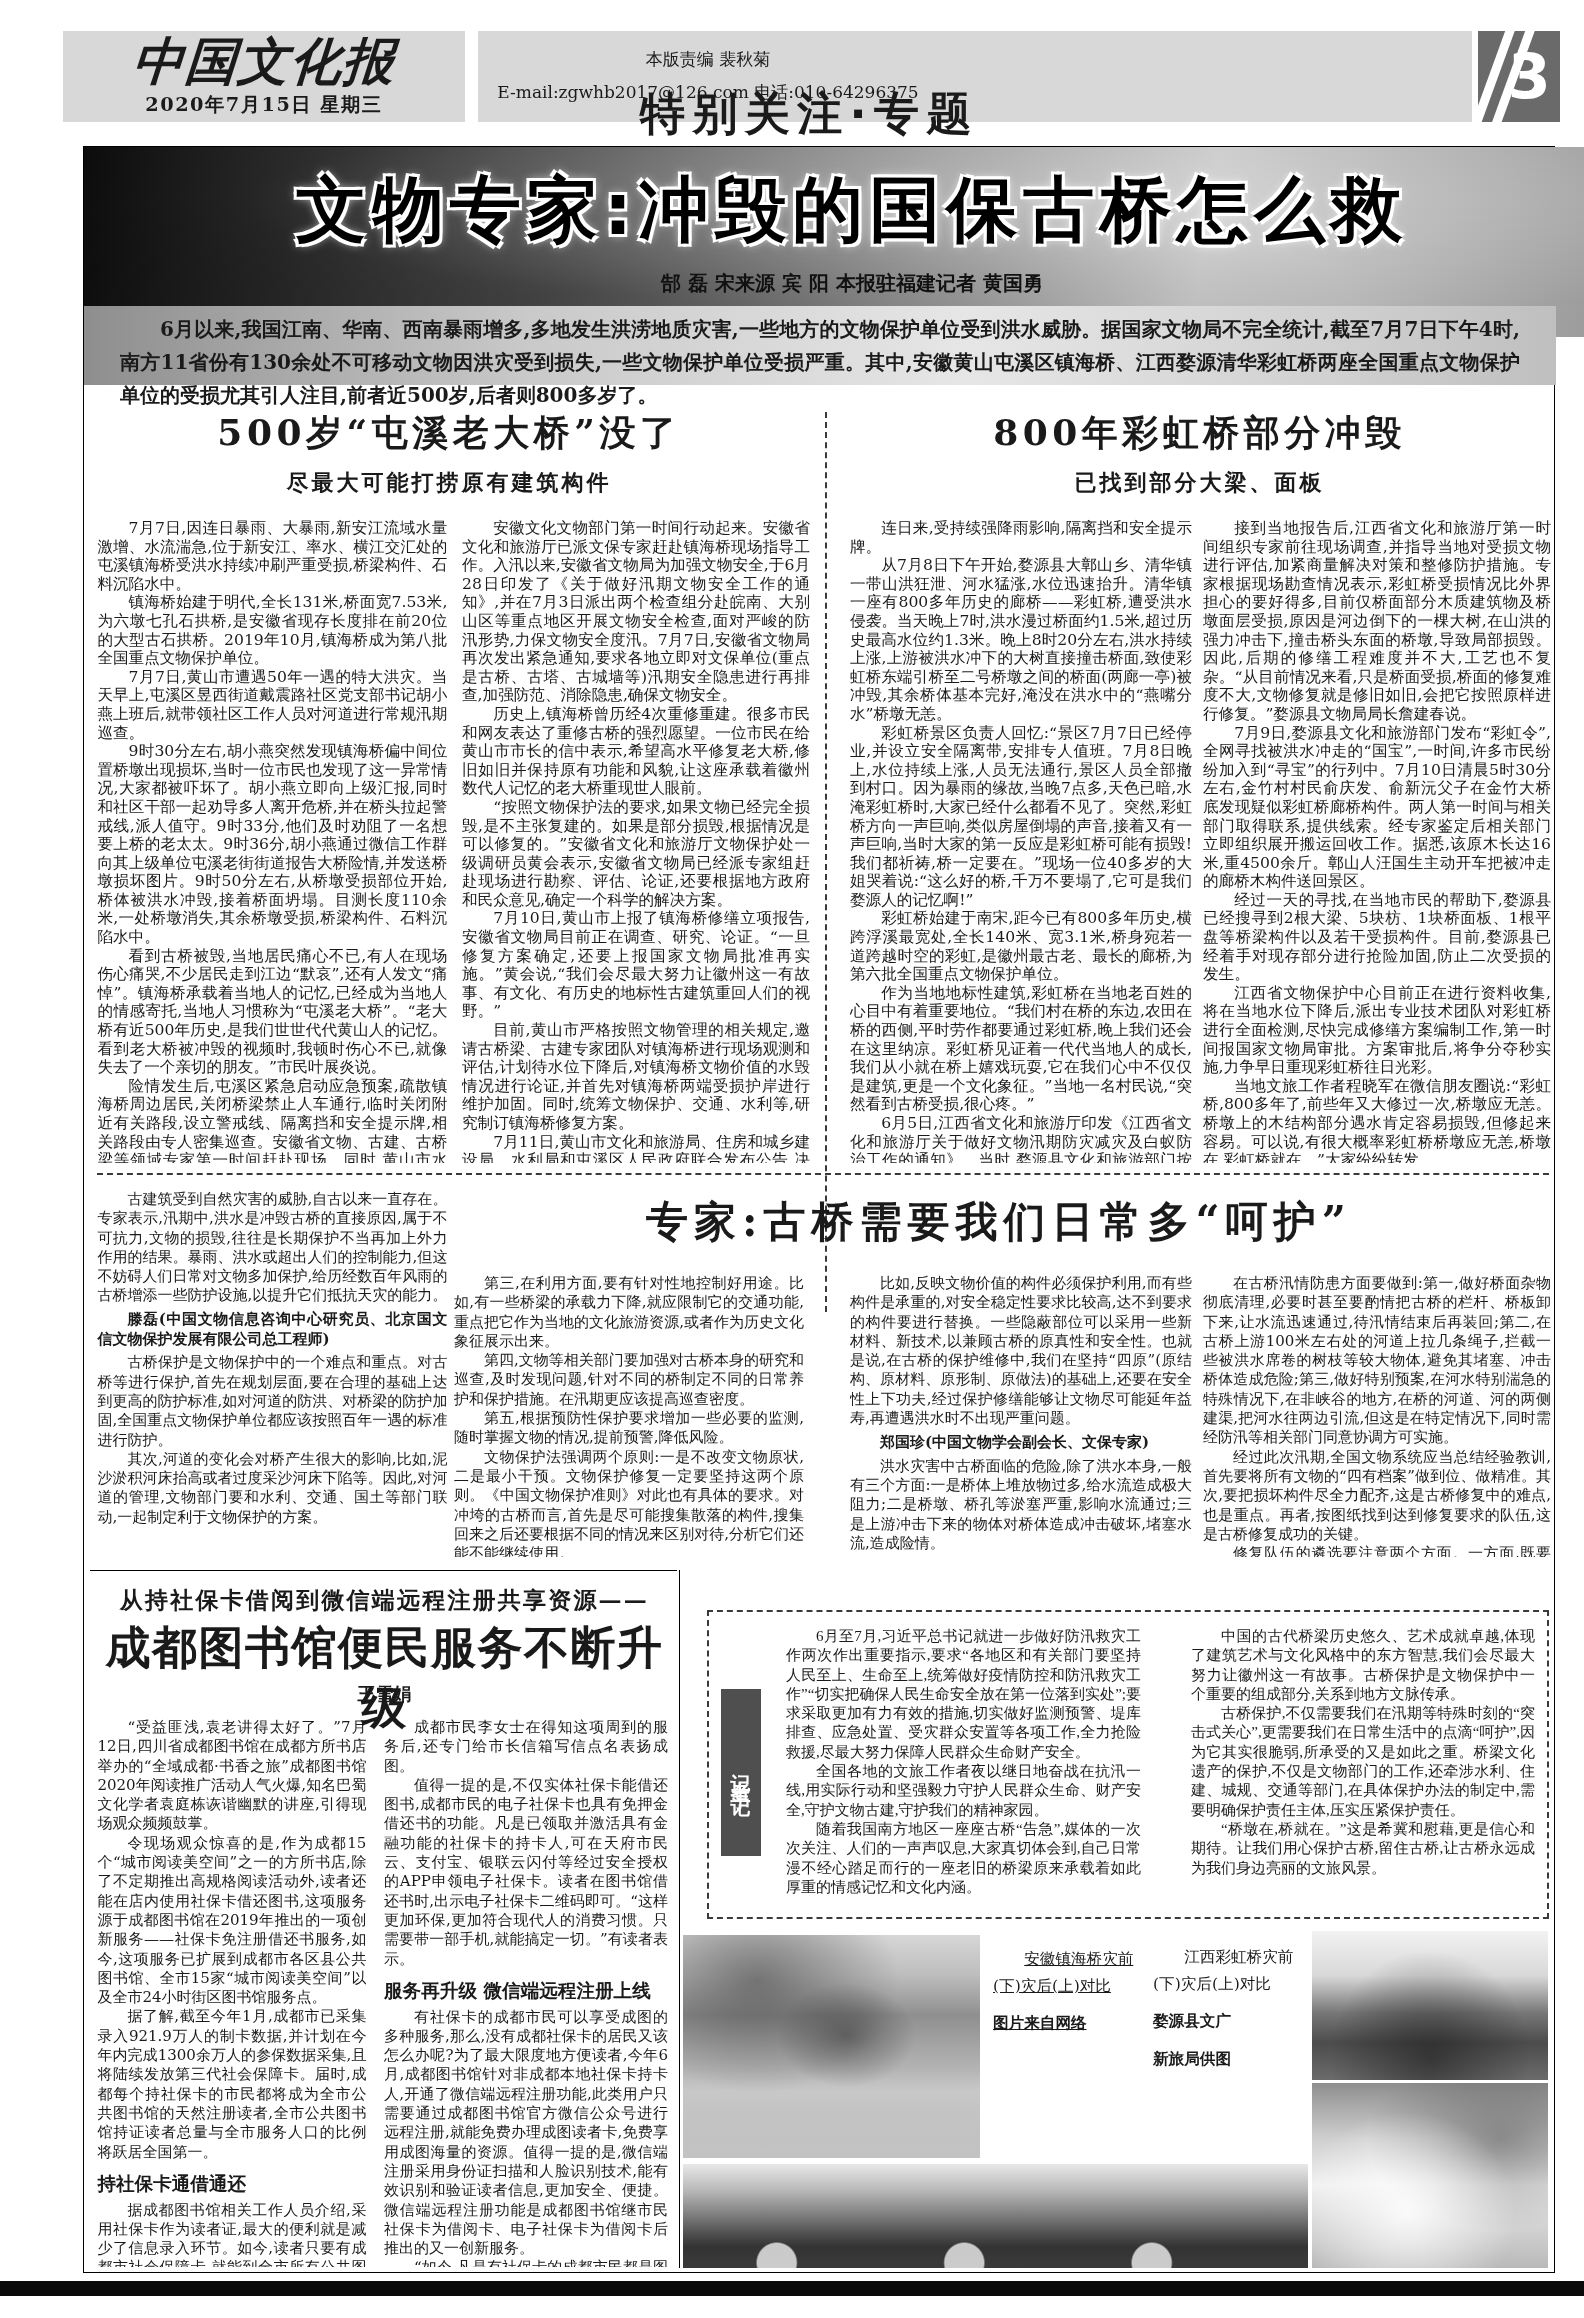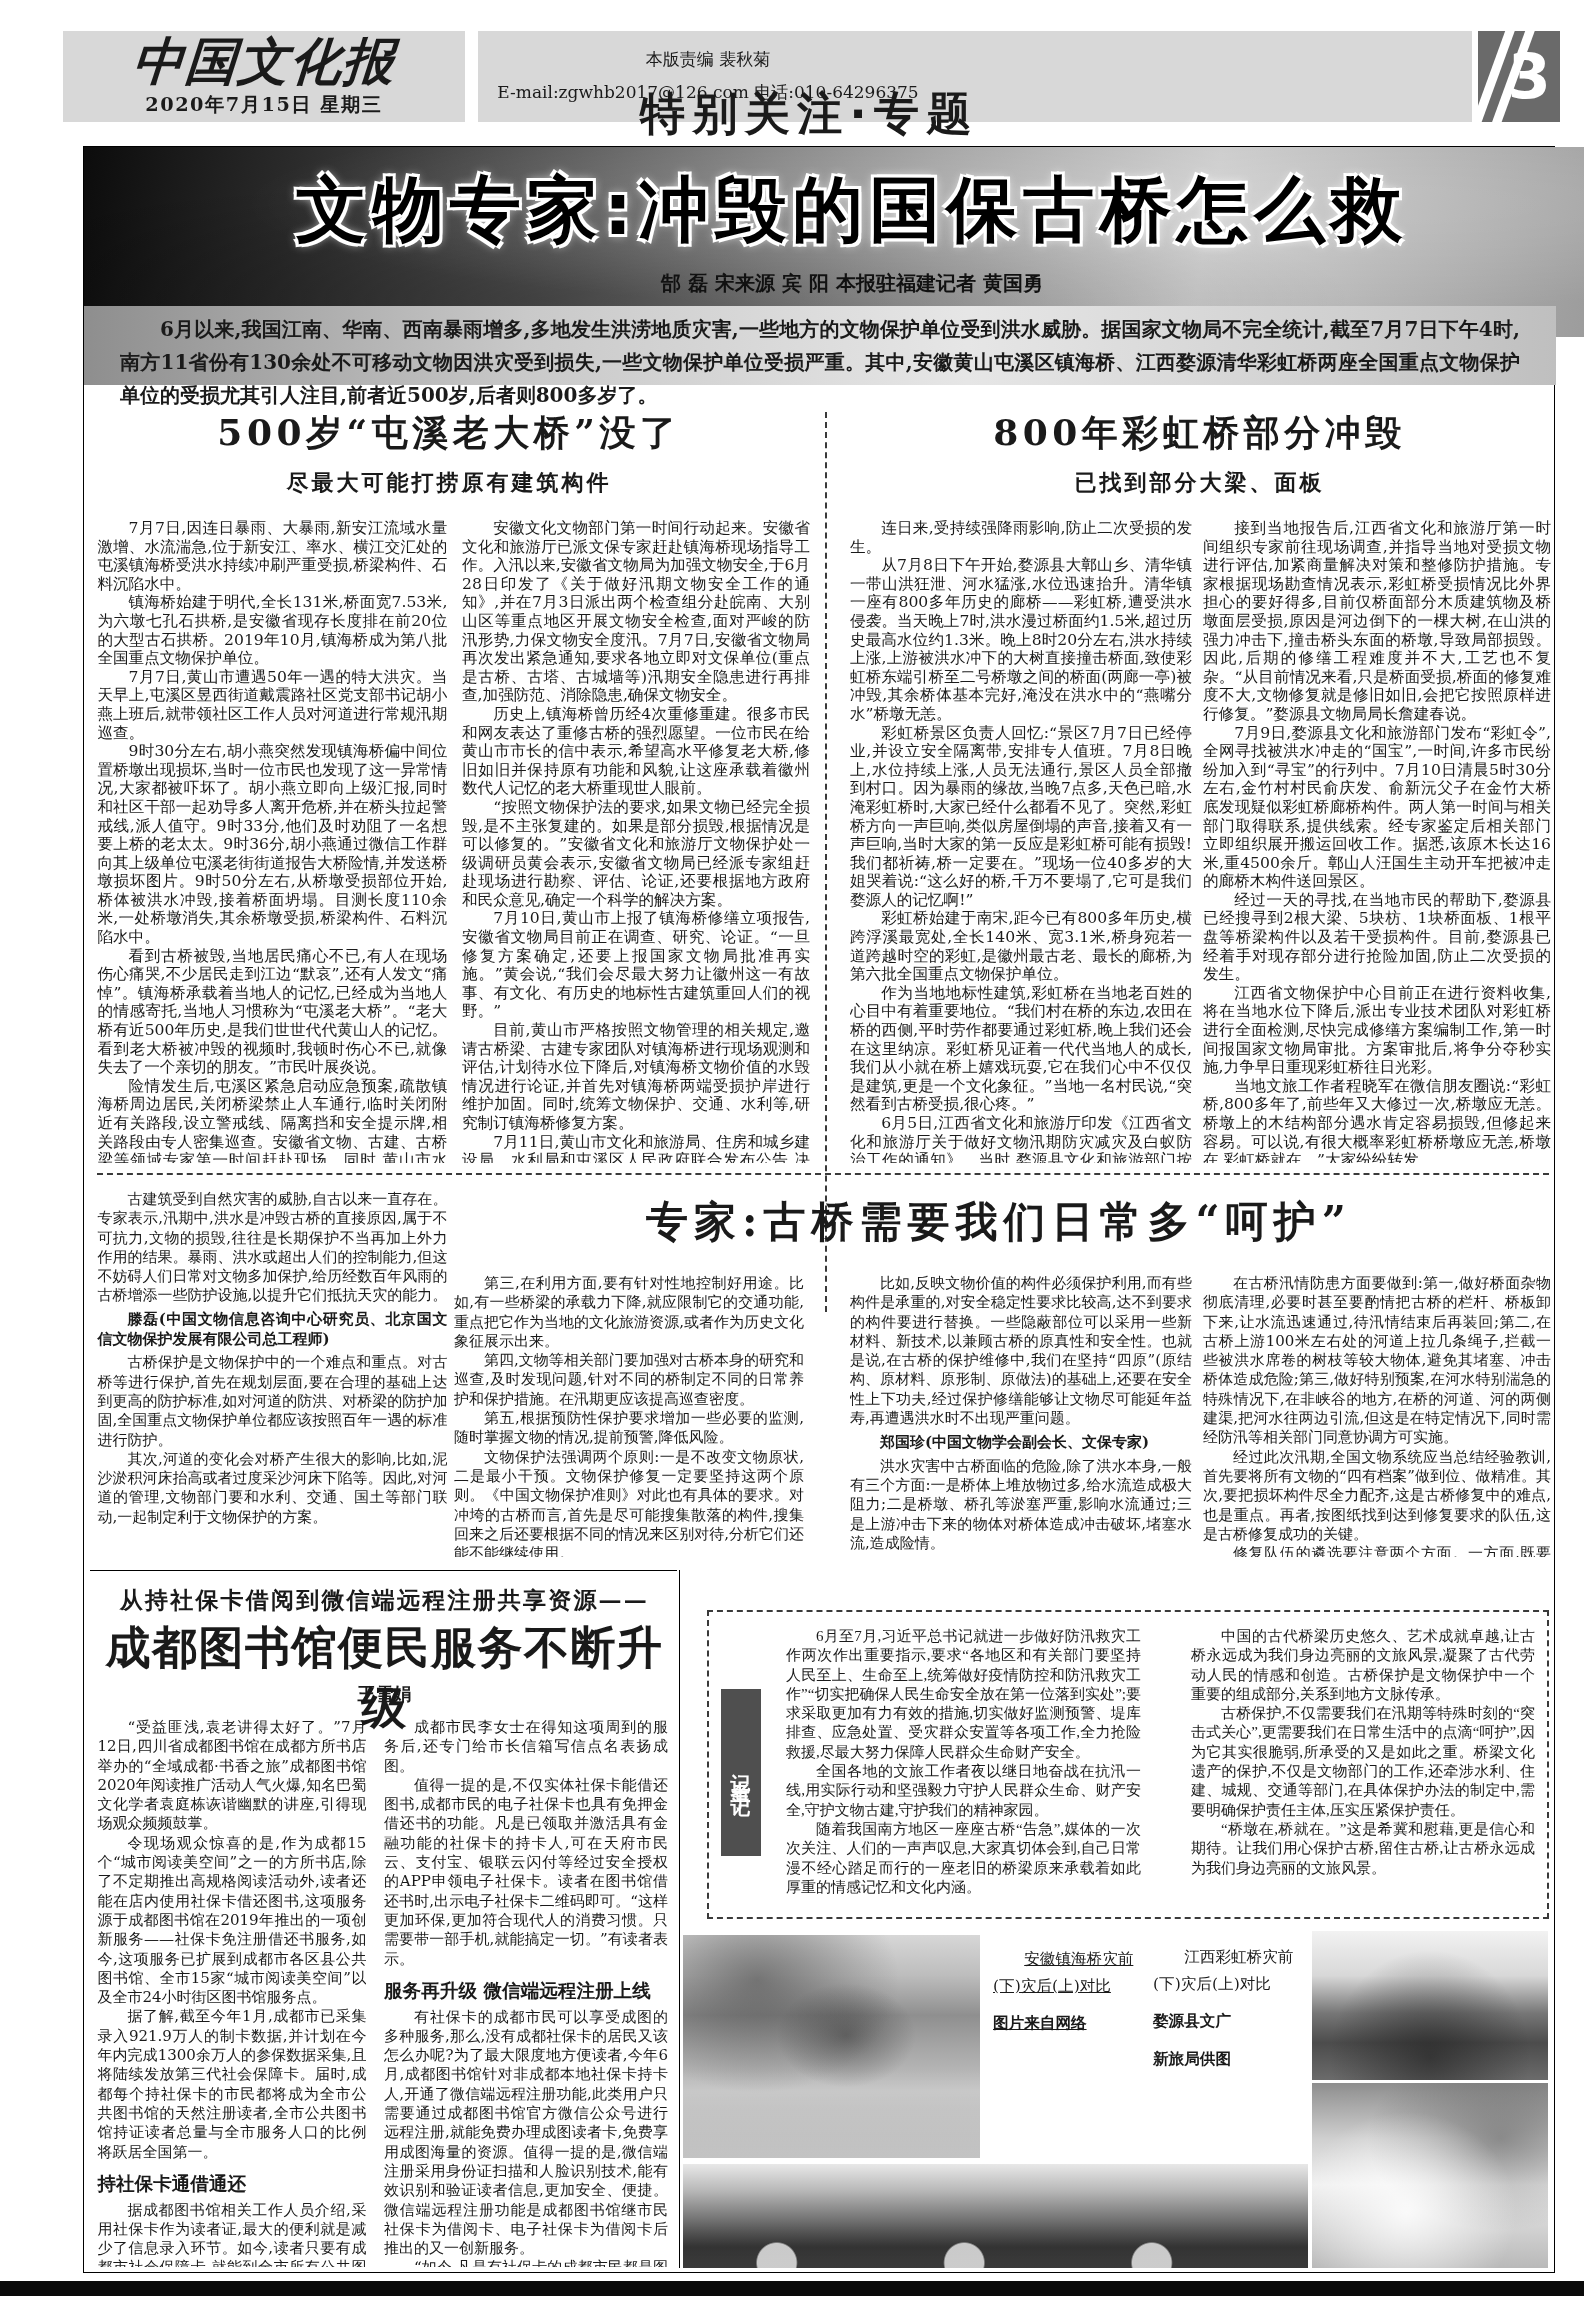--- a/index.html
+++ b/index.html
@@ -146,21 +146,21 @@
         <div class="para">7月11日,黄山市文化和旅游局、住房和城乡建设局、水利局和屯溪区人民政府联合发布公告,决定对镇海桥散落的桥梁构件、石料等原料开展打捞工作。</div>
       </div>
 
     <div class="vdash" style="left:741px;top:265px;height:900px;"></div>
 
     <div class="art-head" style="left:764px;top:262px;width:703px;">
       <h2>800年彩虹桥部分冲毁</h2>
       <h3>已找到部分大梁、面板</h3>
     </div>
     <div class="tcol" style="left:766px;top:372px;width:342px;height:644px;">
-        <div class="para">连日来,受持续强降雨影响,防止二次受损的发生。</div>
+        <div class="para">连日来,受持续强降雨影响,隔离挡和安全提示牌。</div>
         <div class="para">从7月8日下午开始,婺源县大鄣山乡、清华镇一带山洪狂泄、河水猛涨,水位迅速抬升。清华镇一座有800多年历史的廊桥——彩虹桥,遭受洪水侵袭。当天晚上7时,洪水漫过桥面约1.5米,超过历史最高水位约1.3米。晚上8时20分左右,洪水持续上涨,上游被洪水冲下的大树直接撞击桥面,致使彩虹桥东端引桥至二号桥墩之间的桥面(两廊一亭)被冲毁,其余桥体基本完好,淹没在洪水中的“燕嘴分水”桥墩无恙。</div>
         <div class="para">彩虹桥景区负责人回忆:“景区7月7日已经停业,并设立安全隔离带,安排专人值班。7月8日晚上,水位持续上涨,人员无法通行,景区人员全部撤到村口。因为暴雨的缘故,当晚7点多,天色已暗,水淹彩虹桥时,大家已经什么都看不见了。突然,彩虹桥方向一声巨响,类似房屋倒塌的声音,接着又有一声巨响,当时大家的第一反应是彩虹桥可能有损毁!我们都祈祷,桥一定要在。”现场一位40多岁的大姐哭着说:“这么好的桥,千万不要塌了,它可是我们婺源人的记忆啊!”</div>
         <div class="para">彩虹桥始建于南宋,距今已有800多年历史,横跨浮溪最宽处,全长140米、宽3.1米,桥身宛若一道跨越时空的彩虹,是徽州最古老、最长的廊桥,为第六批全国重点文物保护单位。</div>
         <div class="para">作为当地地标性建筑,彩虹桥在当地老百姓的心目中有着重要地位。“我们村在桥的东边,农田在桥的西侧,平时劳作都要通过彩虹桥,晚上我们还会在这里纳凉。彩虹桥见证着一代代当地人的成长,我们从小就在桥上嬉戏玩耍,它在我们心中不仅仅是建筑,更是一个文化象征。”当地一名村民说,“突然看到古桥受损,很心疼。”</div>
         <div class="para">6月5日,江西省文化和旅游厅印发《江西省文化和旅游厅关于做好文物汛期防灾减灾及白蚁防治工作的通知》。当时,婺源县文化和旅游部门按照通知要求,加大了对文保单位的安全巡查力度,对彩虹桥安全隐患进行全面排查的同时密切关注降雨情况。接到气象局发布的暴雨预警后,婺源县随即启动应急预案。7月7日,彩虹桥景区关闭,同时在两端桥头设置警戒线,防止安全事故的发生,并派专人24小时值守,密切关注水位及桥体安全状况。7月8日,洪水淹至桥面,婺源县结合水利部门预测的洪峰到达时间及水位上涨的速度进行预判,当即向省、市、县主管部门汇报了彩虹桥险情预警情况。</div>
       </div>
     <div class="tcol" style="left:1119px;top:372px;width:348px;height:644px;">
         <div class="para">接到当地报告后,江西省文化和旅游厅第一时间组织专家前往现场调查,并指导当地对受损文物进行评估,加紧商量解决对策和整修防护措施。专家根据现场勘查情况表示,彩虹桥受损情况比外界担心的要好得多,目前仅桥面部分木质建筑物及桥墩面层受损,原因是河边倒下的一棵大树,在山洪的强力冲击下,撞击桥头东面的桥墩,导致局部损毁。因此,后期的修缮工程难度并不大,工艺也不复杂。“从目前情况来看,只是桥面受损,桥面的修复难度不大,文物修复就是修旧如旧,会把它按照原样进行修复。”婺源县文物局局长詹建春说。</div>
         <div class="para">7月9日,婺源县文化和旅游部门发布“彩虹令”,全网寻找被洪水冲走的“国宝”,一时间,许多市民纷纷加入到“寻宝”的行列中。7月10日清晨5时30分左右,金竹村村民俞庆发、俞新沅父子在金竹大桥底发现疑似彩虹桥廊桥构件。两人第一时间与相关部门取得联系,提供线索。经专家鉴定后相关部门立即组织展开搬运回收工作。据悉,该原木长达16米,重4500余斤。鄣山人汪国生主动开车把被冲走的廊桥木构件送回景区。</div>
         <div class="para">经过一天的寻找,在当地市民的帮助下,婺源县已经搜寻到2根大梁、5块枋、1块桥面板、1根平盘等桥梁构件以及若干受损构件。目前,婺源县已经着手对现存部分进行抢险加固,防止二次受损的发生。</div>
@@ -216,21 +216,21 @@
       </div>
 
     <div class="reporter-box">
       <div class="reporter-label">记者手记</div>
       <div class="rep-col" style="left:77px;width:355px;">
           <div class="para">6月至7月,习近平总书记就进一步做好防汛救灾工作两次作出重要指示,要求“各地区和有关部门要坚持人民至上、生命至上,统筹做好疫情防控和防汛救灾工作”“切实把确保人民生命安全放在第一位落到实处”;要求采取更加有力有效的措施,切实做好监测预警、堤库排查、应急处置、受灾群众安置等各项工作,全力抢险救援,尽最大努力保障人民群众生命财产安全。</div>
           <div class="para">全国各地的文旅工作者夜以继日地奋战在抗汛一线,用实际行动和坚强毅力守护人民群众生命、财产安全,守护文物古建,守护我们的精神家园。</div>
           <div class="para">随着我国南方地区一座座古桥“告急”,媒体的一次次关注、人们的一声声叹息,大家真切体会到,自己日常漫不经心踏足而行的一座老旧的桥梁原来承载着如此厚重的情感记忆和文化内涵。</div>
         </div>
       <div class="rep-col" style="left:482px;width:344px;">
-          <div class="para">中国的古代桥梁历史悠久、艺术成就卓越,让古桥永远成为我们身边亮丽的文旅风景,凝聚了古代劳动人民的情感和创造。古桥保护是文物保护中一个重要的组成部分,关系到地方文脉传承。</div>
+          <div class="para">中国的古代桥梁历史悠久、艺术成就卓越,体现了建筑艺术与文化风格中的东方智慧,我们会尽最大努力让徽州这一有故事。古桥保护是文物保护中一个重要的组成部分,关系到地方文脉传承。</div>
           <div class="para">古桥保护,不仅需要我们在汛期等特殊时刻的“突击式关心”,更需要我们在日常生活中的点滴“呵护”,因为它其实很脆弱,所承受的又是如此之重。桥梁文化遗产的保护,不仅是文物部门的工作,还牵涉水利、住建、城规、交通等部门,在具体保护办法的制定中,需要明确保护责任主体,压实压紧保护责任。</div>
           <div class="para">“桥墩在,桥就在。”这是希冀和慰藉,更是信心和期待。让我们用心保护古桥,留住古桥,让古桥永远成为我们身边亮丽的文旅风景。</div>
         </div>
     </div>
 
     <div class="photo photo-a" style="left:599px;top:1788px;width:297px;height:223px;"></div>
     <div class="photo photo-b" style="left:1228px;top:1784px;width:236px;height:149px;"></div>
     <div class="photo photo-d" style="left:1228px;top:1936px;width:236px;height:185px;"></div>
     <div class="photo photo-c" style="left:599px;top:2017px;width:625px;height:104px;"></div>
     <div class="caption" style="left:909px;top:1799px;width:149px;text-decoration:underline;">

